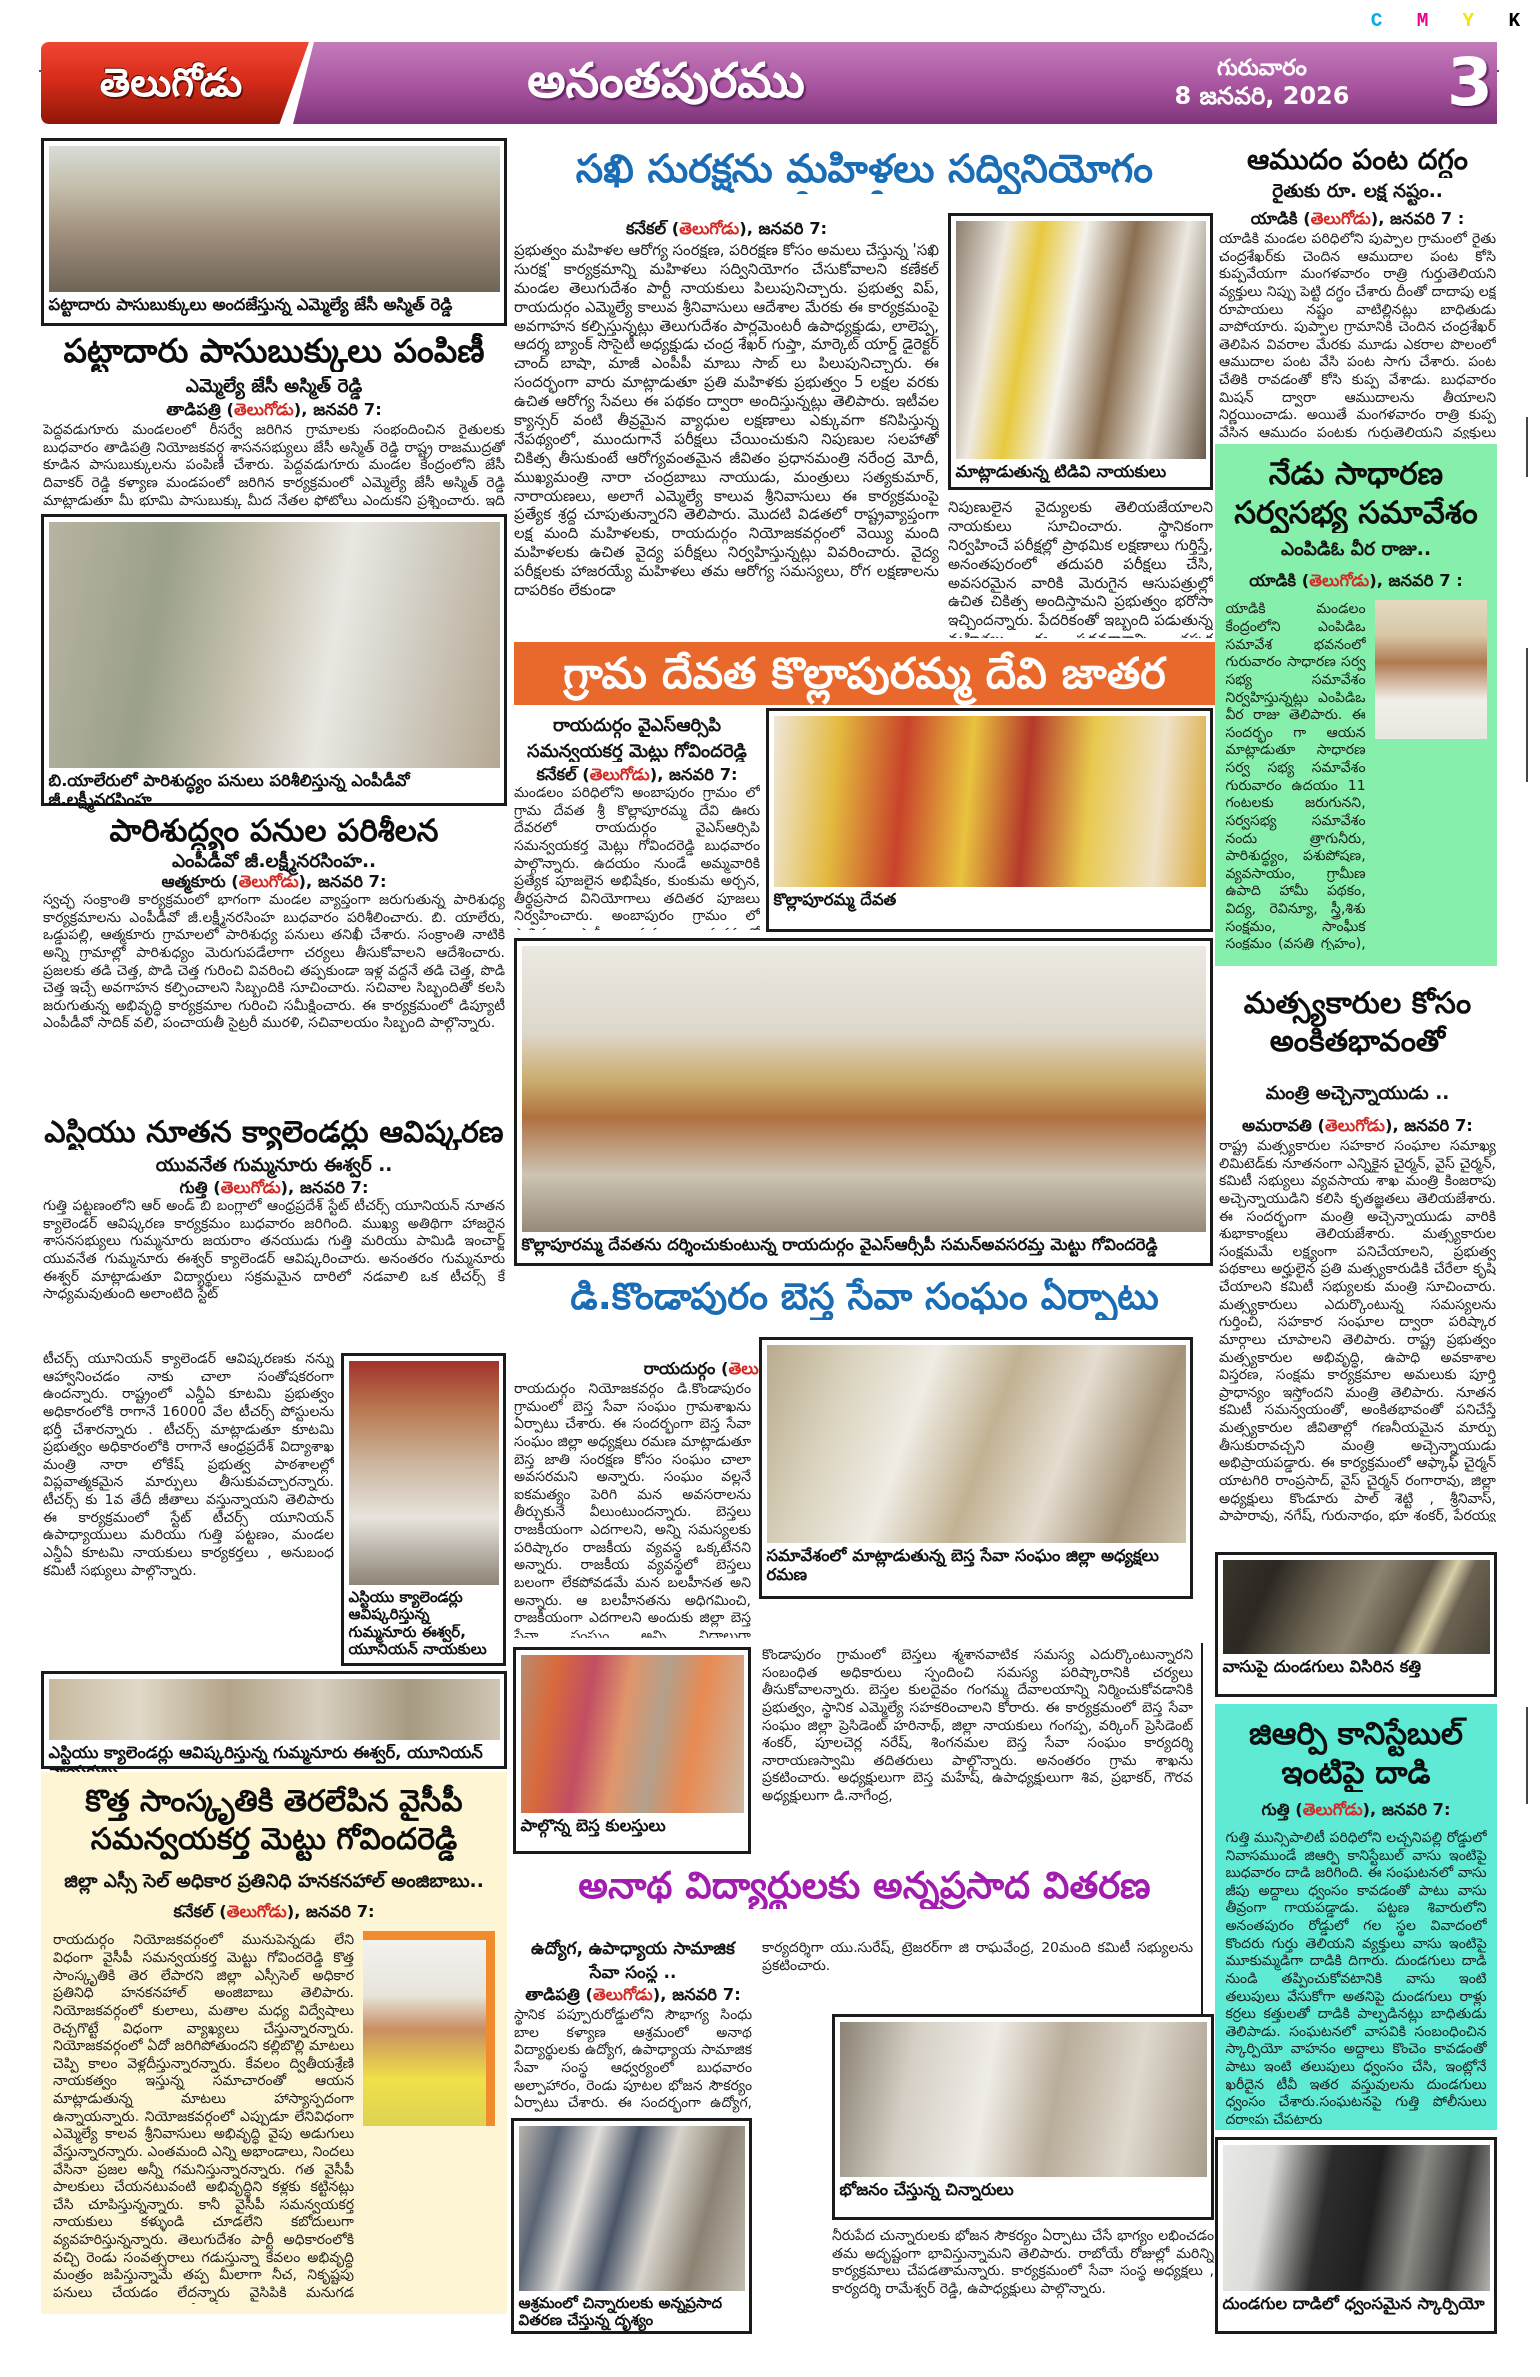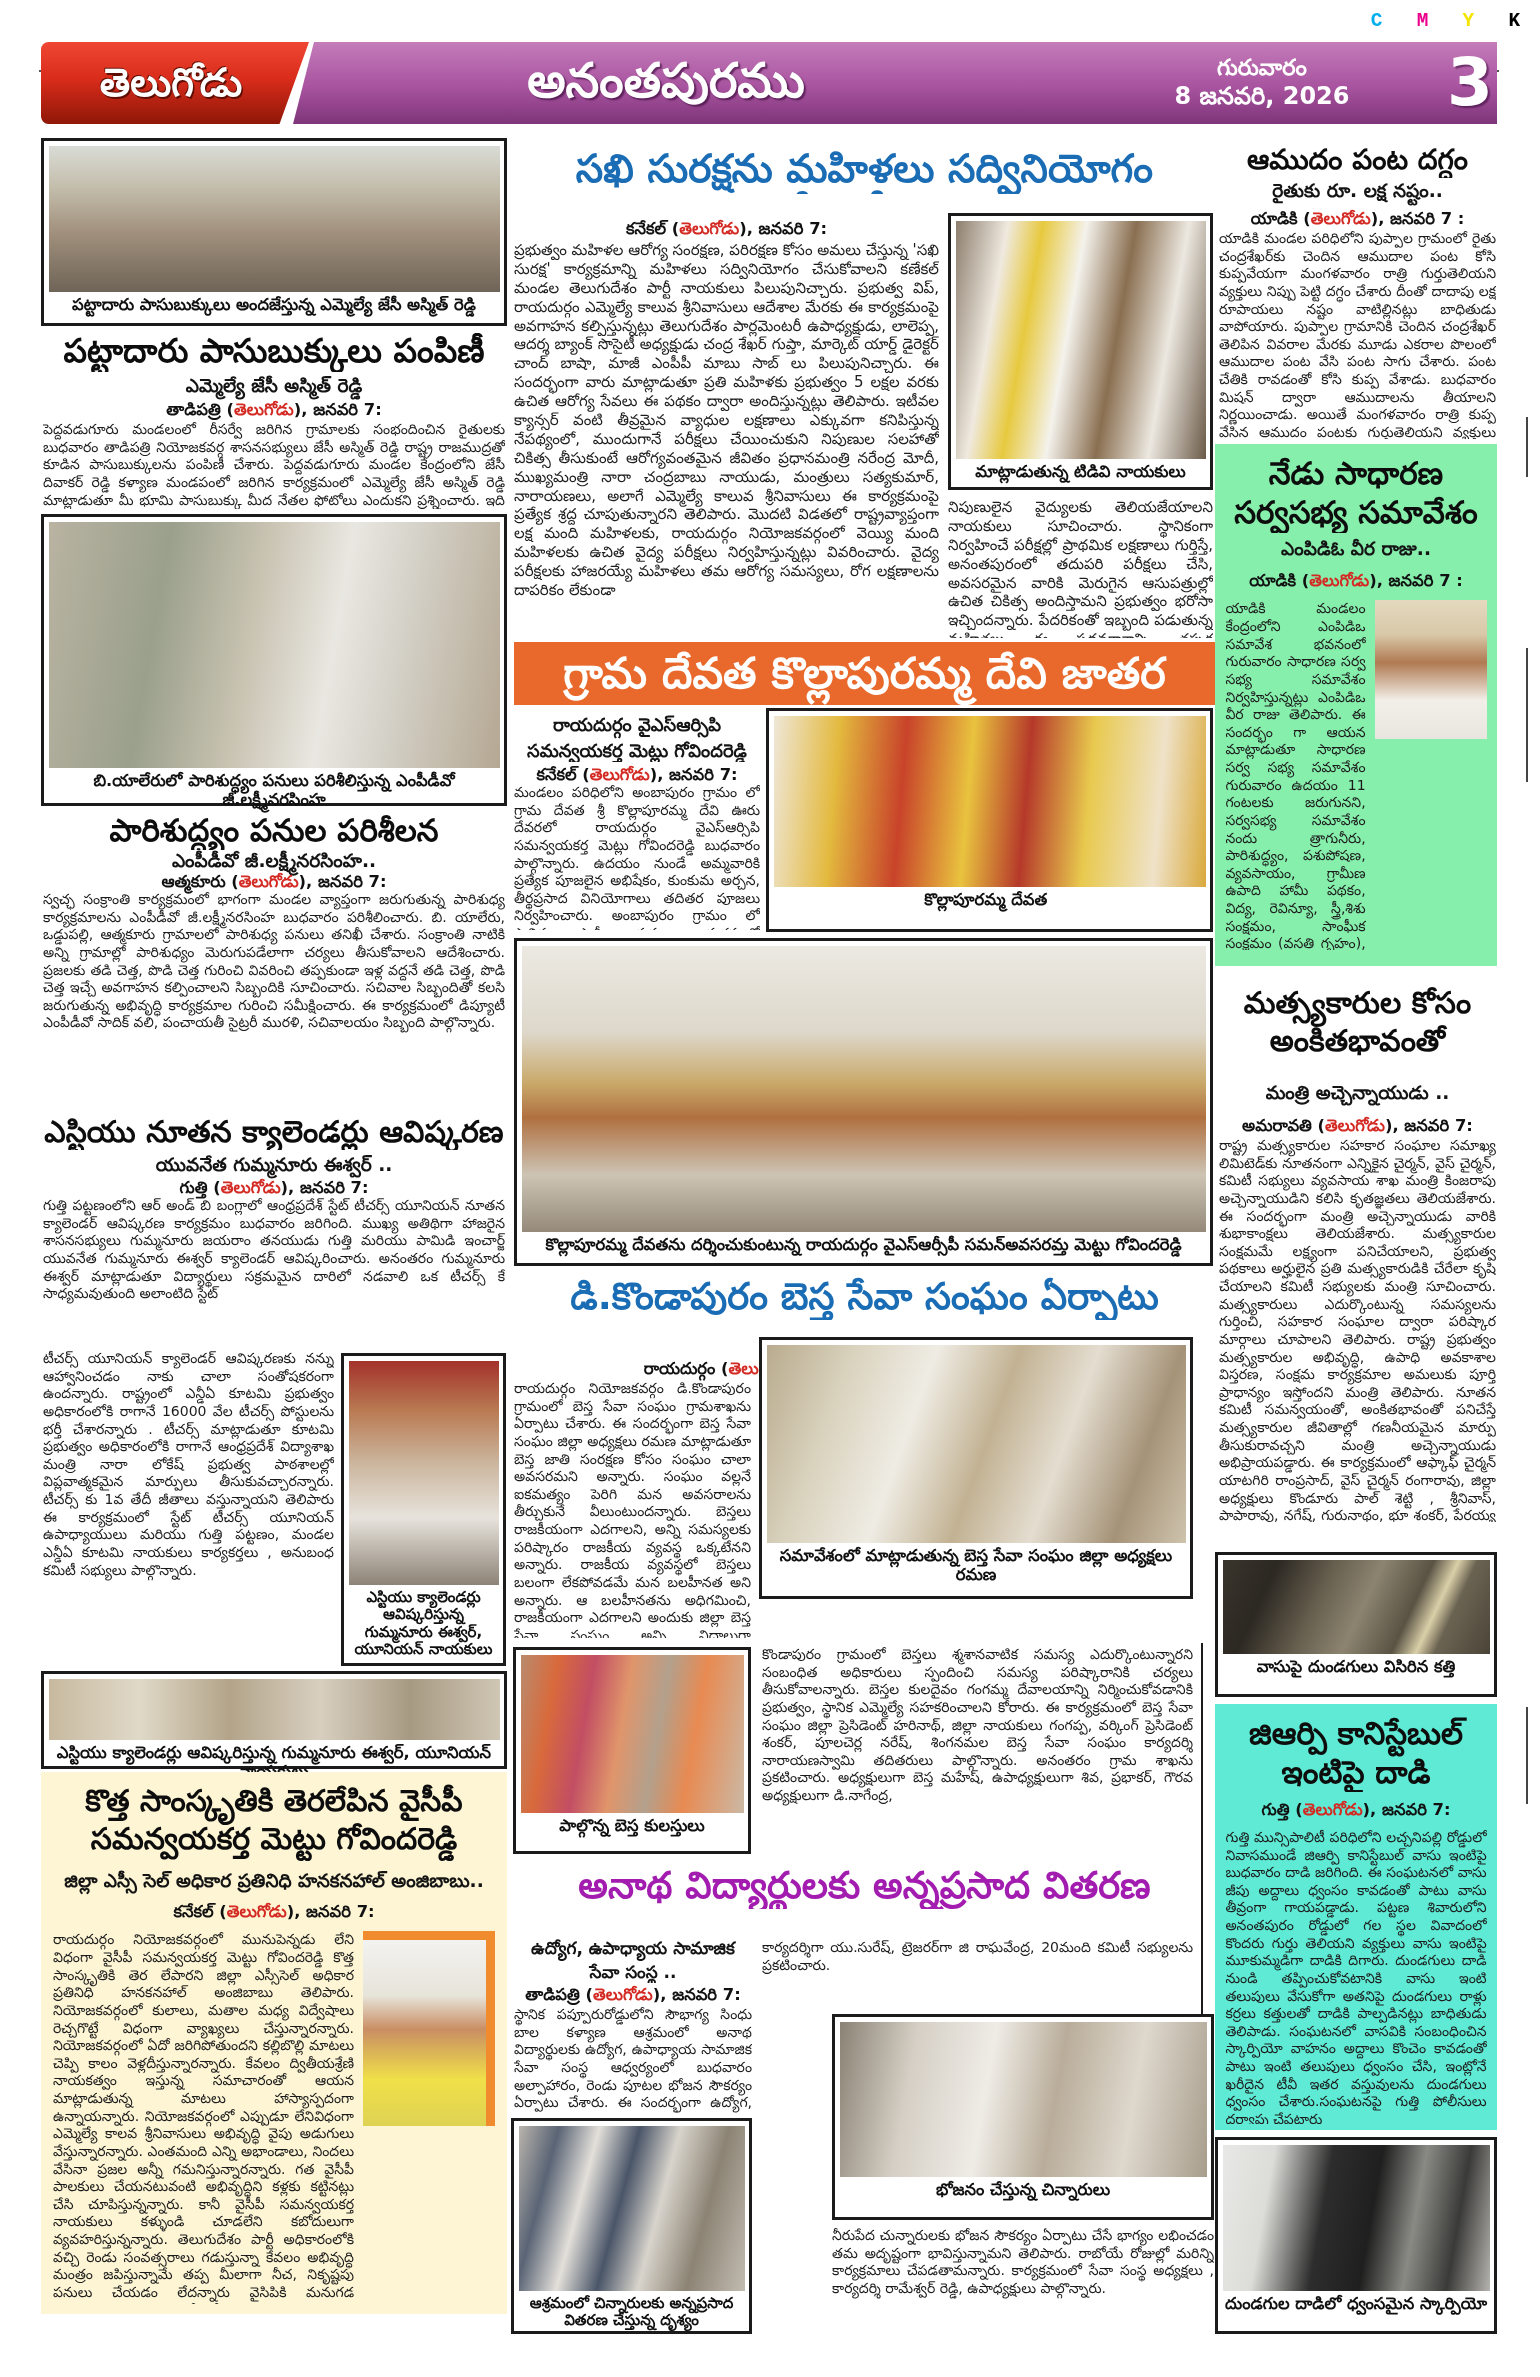--- a/index.html
+++ b/index.html
@@ -26,21 +26,21 @@
   .mh-edition{position:absolute;left:142px;top:10.4px;width:462px;text-align:center;font-size:48px;font-weight:bold;color:#fff;
               text-shadow:2.2px 2.2px 1.5px rgba(60,10,60,.65);}
   .mh-date{position:absolute;left:857px;top:12px;width:224px;text-align:center;color:#fff;font-weight:bold;}
   .mh-day{font-size:22.4px;line-height:27px;}
   .mh-dt{font-size:24px;line-height:30px;}
   .mh-page{position:absolute;left:1151px;top:1.5px;width:52px;text-align:center;font-size:66px;font-weight:bold;color:#fff;
            text-shadow:2.2px 2.2px 1.5px rgba(60,10,60,.6);}
   
   .pbox{border:3px solid #1b1b1b;background:#fff;padding:4.5px;}
   .pimg{width:100%;}
-  .pcap{font-weight:bold;font-size:16.4px;line-height:1.15;text-align:center;padding-top:4.5px;color:#101010;}
+  .pcap{font-weight:bold;font-size:16.4px;line-height:1.15;text-align:left;padding-top:4.5px;color:#101010;}
   
   .headline{font-weight:bold;text-align:center;line-height:1.08;color:#0d0d0d;overflow:hidden;}
   .blue{color:#1a6db5;}
   .magenta{color:#a21caf;}
   .subhead{font-weight:bold;text-align:center;font-size:18.6px;color:#141414;overflow:hidden;}
   .dateline{font-weight:bold;text-align:center;font-size:16.4px;color:#111;}
   .dateline .brand{color:#d42a24;}
   .body{font-size:14px;line-height:1.26;text-align:justify;overflow:hidden;color:#1c1c1c;}
   .banner{background:#e8692b;color:#ffffff;font-weight:bold;text-align:center;font-size:43px;line-height:63px;overflow:hidden;}
   .box-yellow{background:#fdf5d4;}
@@ -145,21 +145,21 @@
   <div class="abs body" style="left:948px;top:498px;width:265px;height:140px;font-size:15px;">నిపుణులైన వైద్యులకు తెలియజేయాలని నాయకులు సూచించారు. స్థానికంగా నిర్వహించే పరీక్షల్లో ప్రాథమిక లక్షణాలు గుర్తిస్తే, అనంతపురంలో తదుపరి పరీక్షలు చేసి, అవసరమైన వారికి మెరుగైన ఆసుపత్రుల్లో ఉచిత చికిత్స అందిస్తామని ప్రభుత్వం భరోసా ఇచ్చిందన్నారు. పేదరికంతో ఇబ్బంది పడుతున్న మహిళలు ఈ సదవకాశాన్ని తప్పక వినియోగించుకోవాలని అన్నారు.</div>
 
   <div class="abs banner" style="left:514px;top:642px;width:701px;height:63px;">గ్రామ దేవత కొల్లాపురమ్మ దేవి జాతర</div>
   <div class="abs subhead" style="left:514px;top:714px;width:246px;height:48px;font-size:18px;">రాయదుర్గం వైఎస్ఆర్సిపి సమన్వయకర్త మెట్లు గోవిందరెడ్డి పూజలు..</div>
   <div class="abs dateline" style="left:514px;top:765px;width:246px;">
     <span>కనేకల్ (</span><span class="brand">తెలుగోడు</span><span>), జనవరి 7:</span>
   </div>
   <div class="abs body" style="left:514px;top:784px;width:246px;height:146px;">మండలం పరిధిలోని అంబాపురం గ్రామం లో గ్రామ దేవత శ్రీ కొల్లాపూరమ్మ దేవి ఊరు దేవరలో రాయదుర్గం వైఎస్ఆర్సిపి సమన్వయకర్త మెట్లు గోవిందరెడ్డి బుధవారం పాల్గొన్నారు. ఉదయం నుండే అమ్మవారికి ప్రత్యేక పూజలైన అభిషేకం, కుంకుమ అర్చన, తీర్థప్రసాద వినియోగాలు తదితర పూజలు నిర్వహించారు. అంబాపురం గ్రామం లో స్థానికులు పార్టీ నాయకులు, కార్యకర్తలతో కలిసి శ్రీ కొల్లాపూరమ్మ దేవి అమ్మ వారికి ప్రత్యేక పూజలు నిర్వహించి తీర్థ ప్రసాదాలు స్వీకరించి నారు. దేవర ను తిలకించడానికి అనేక ప్రాంతాలు కనేకల్, ఎర్రగుంట, జక్కలవడికి, కనేకల్ క్రాస్, గంగలాపురం, సొల్లాపురం, మాల్యం, గరుడ చెడు తదితర గ్రామాల నుండి భక్తాదులు విచ్చేశారు. రాయదుర్గం నియోజకవర్గం వై యస్ ఆర్</div>
   <div class="abs pbox" style="left:766px;top:708px;width:447px;height:224px;">
     <div class="pimg" style="height:171px;background:linear-gradient(95deg,#efe7d8 0%,#e3b93e 15%,#c8432a 30%,#e9c33f 45%,#b5392a 58%,#e8c94e 72%,#efe2c8 88%,#d9a93c 100%);"></div>
-    <div class="pcap" style="text-align:center;padding-right:7.5px;">కొల్లాపూరమ్మ దేవత</div>
+    <div class="pcap" style="text-align:left;padding-right:7.5px;">కొల్లాపూరమ్మ దేవత</div>
   </div>
   <div class="abs pbox" style="left:514px;top:938px;width:699px;height:328px;">
     <div class="pimg" style="height:286px;background:linear-gradient(180deg,#ece9e2 0%,#ded8cb 30%,#c9a96a 48%,#b07040 60%,#cdc4b4 80%,#958a79 100%);"></div>
     <div class="pcap">కొల్లాపూరమ్మ దేవతను దర్శించుకుంటున్న  రాయదుర్గం వైఎస్ఆర్సీపీ సమన్అవసరమ్త మెట్టు గోవిందరెడ్డి</div>
   </div>
 
   <div class="abs headline blue" style="left:514px;top:1277px;width:701px;height:43px;font-size:37px;">డి.కొండాపురం  బెస్త సేవా సంఘం ఏర్పాటు</div>
   <div class="abs dateline" style="left:514px;top:1359px;width:492px;">
     <span>రాయదుర్గం (</span><span class="brand">తెలుగోడు</span><span>), జనవరి 7:</span>
   </div>

